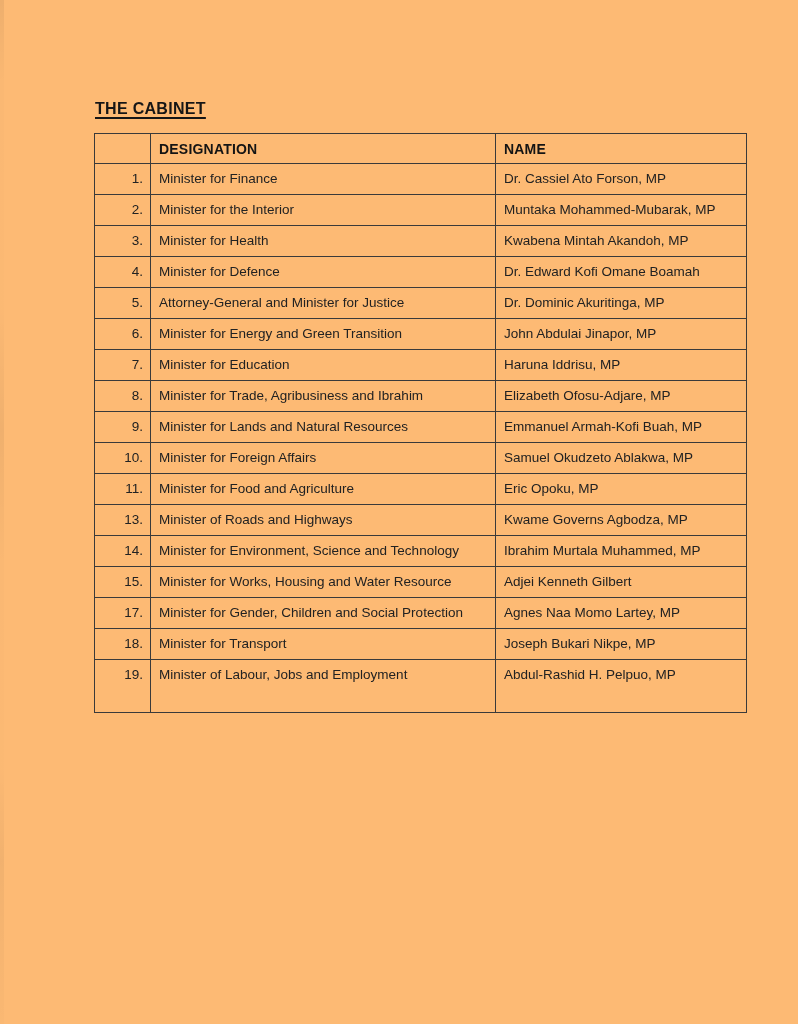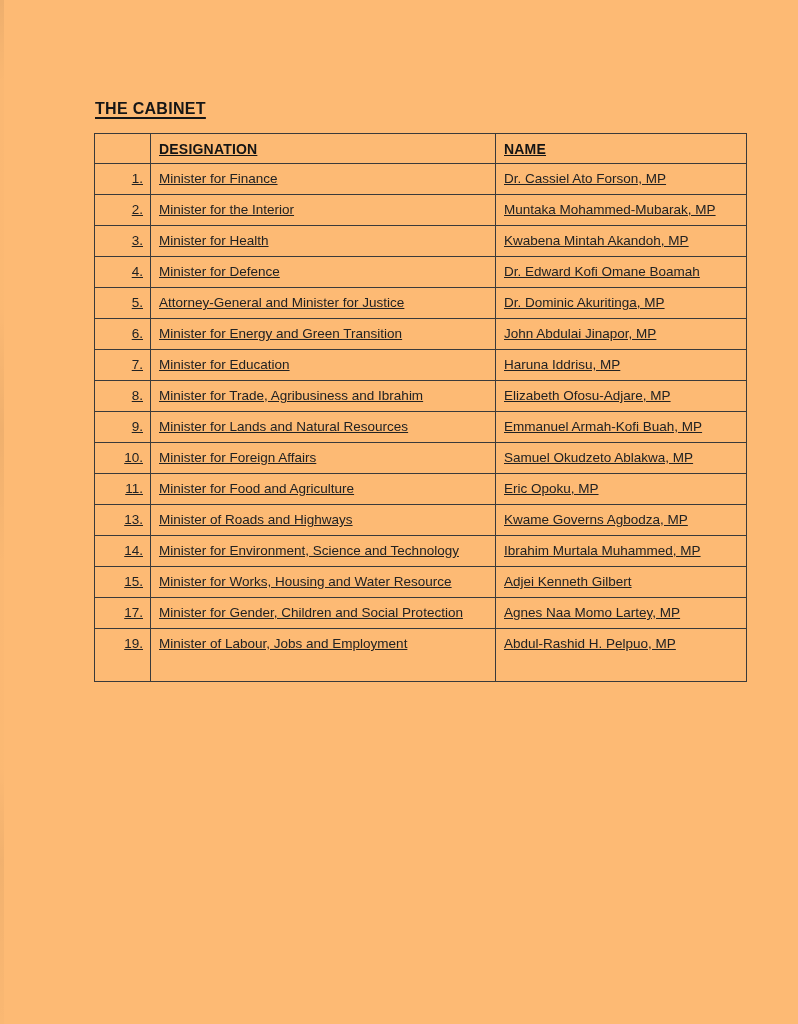--- a/index.html
+++ b/index.html
@@ -50,21 +50,20 @@
     table-layout: fixed;
     font-size: 13.5px;
     color: #222222;
   }
   table.cabinet col.c-num  { width: 56px;  }
   table.cabinet col.c-des  { width: 345px; }
   table.cabinet col.c-name { width: 251px; }
   table.cabinet th, table.cabinet td {
     border: 1.5px solid #3a3a3a;
     line-height: 20px;
-    text-decoration: underline;
   }
   table.cabinet thead tr { height: 30px; }
   table.cabinet thead th {
     font-size: 14px;
     font-weight: bold;
     color: #141414;
     text-align: left;
     vertical-align: middle;
     padding: 2px 6px 2px 8px;
     letter-spacing: 0.2px;
@@ -171,19 +170,24 @@
           <td class="td-num">15.</td>
           <td class="td-des">Minister for Works, Housing and Water Resource</td>
           <td class="td-name">Adjei Kenneth Gilbert</td>
         </tr>
         <tr>
           <td class="td-num">17.</td>
           <td class="td-des">Minister for Gender, Children and Social Protection</td>
           <td class="td-name">Agnes Naa Momo Lartey, MP</td>
         </tr>
         <tr>
+          <td class="td-num">18.</td>
+          <td class="td-des">Minister for Transport</td>
+          <td class="td-name">Joseph Bukari Nikpe, MP</td>
+        </tr>
+        <tr>
           <td class="td-num">19.</td>
           <td class="td-des">Minister of Labour, Jobs and Employment</td>
           <td class="td-name">Abdul-Rashid H. Pelpuo, MP</td>
         </tr>
       </tbody>
   </table>
 </div>
 
 </body></html>

